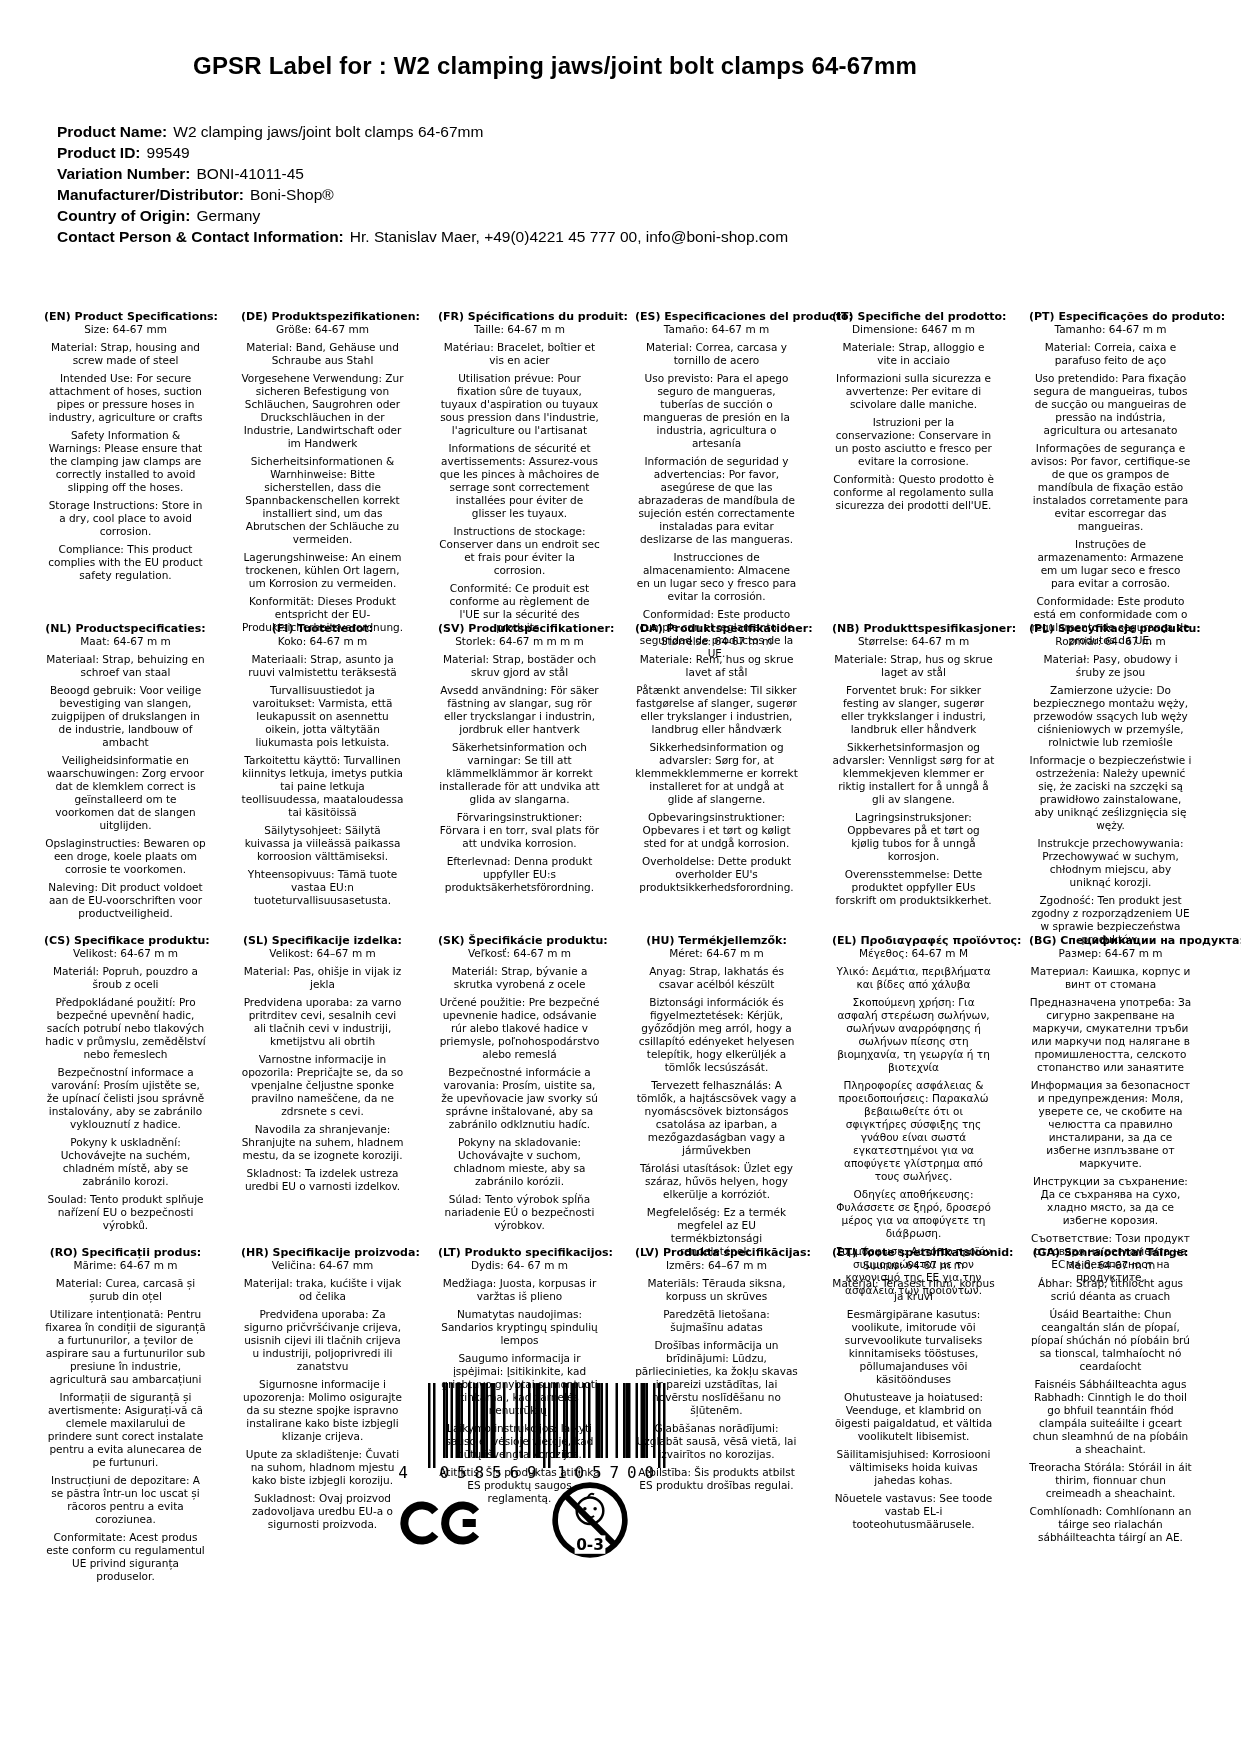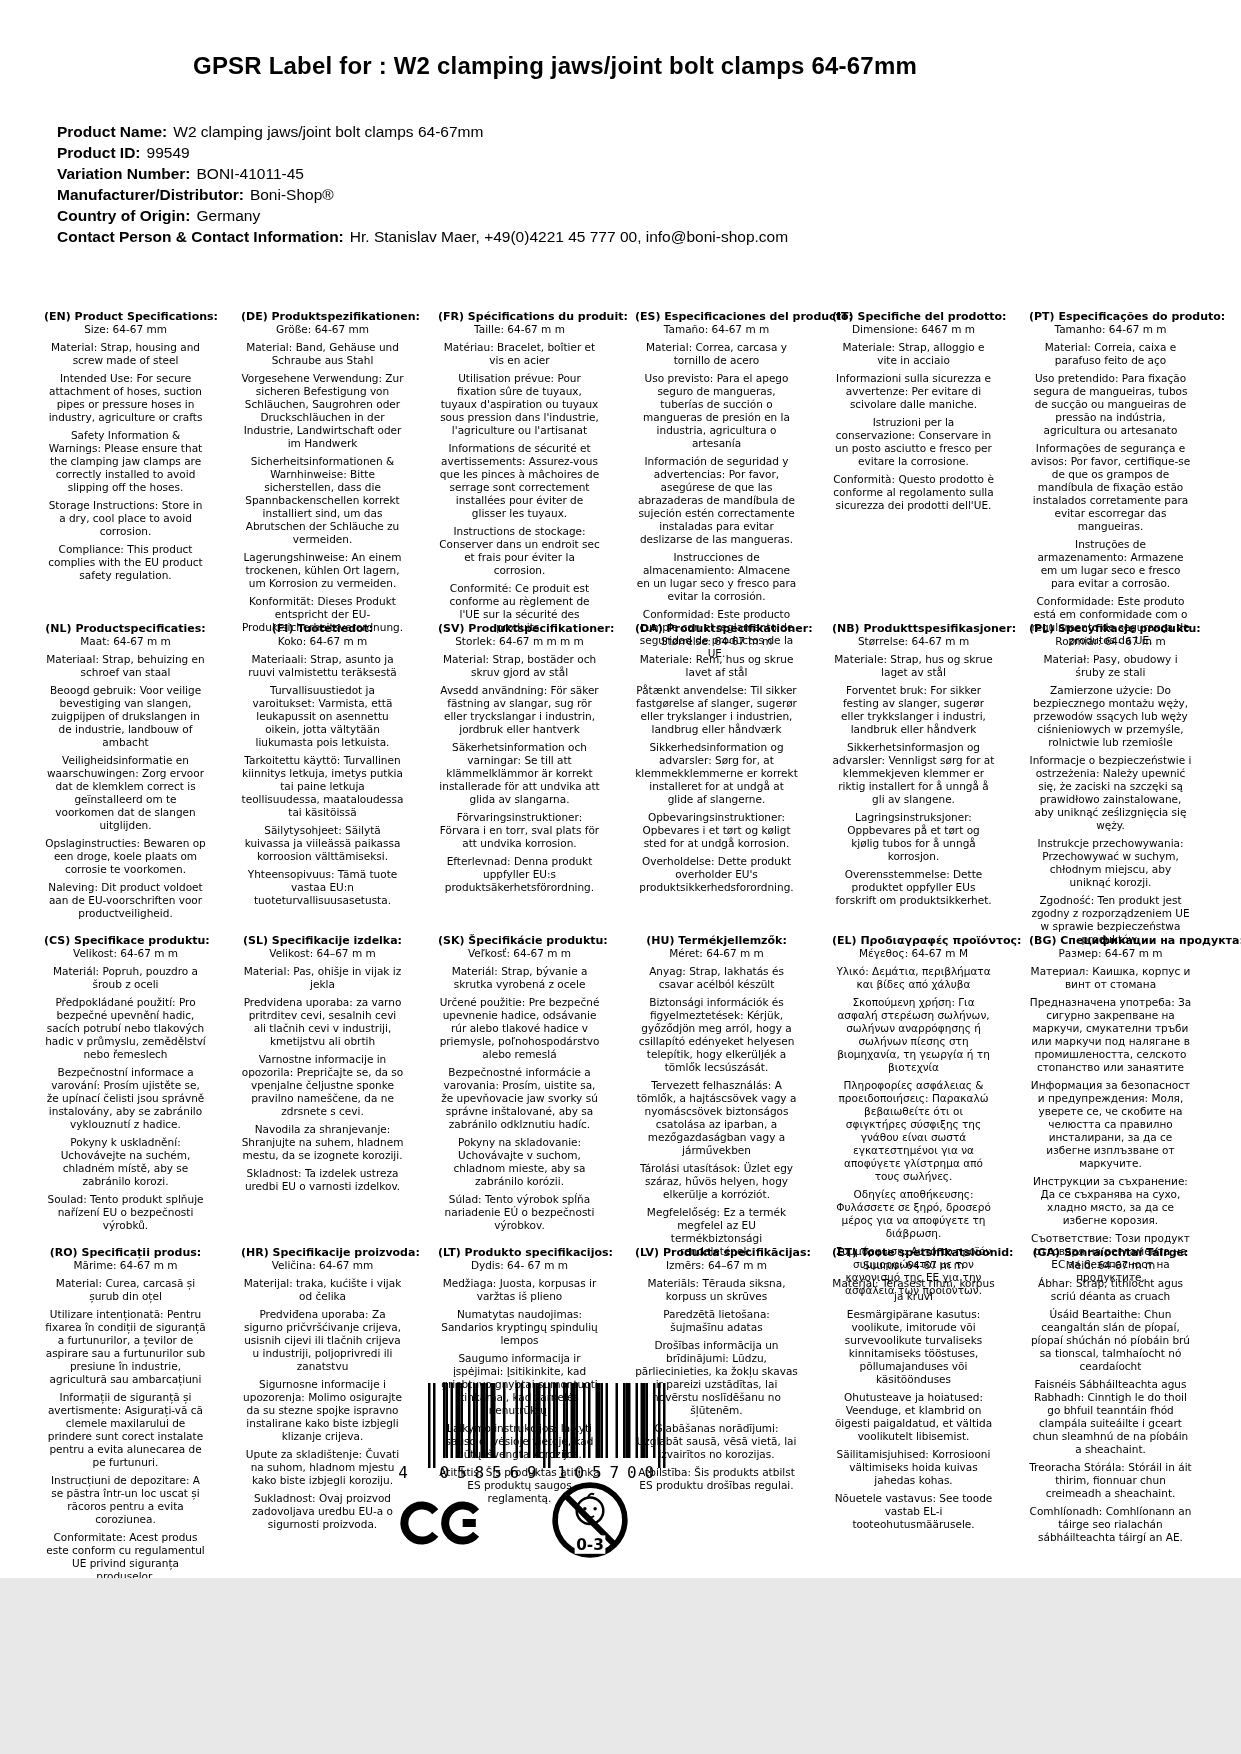--- a/index.html
+++ b/index.html
@@ -1,16 +1,16 @@
 <!DOCTYPE html>
 <html><head>
 <meta charset="utf-8">
 <style>
   html,body{margin:0;padding:0;background:#e8e8e8;}
-  .page{position:relative;width:1241px;height:1578px;background:#ffffff;margin:0 auto;
+  .page{position:relative;width:1241px;height:1754px;background:#ffffff;margin:0 auto;
         font-family:"DejaVu Sans",sans-serif;color:#000;overflow:hidden;}
   .title{position:absolute;top:52px;left:0;width:1110px;text-align:center;
          font-family:"Liberation Sans",sans-serif;font-weight:bold;font-size:24px;letter-spacing:.2px;}
   .product-info{position:absolute;left:57px;top:121px;
          font-family:"Liberation Sans",sans-serif;font-size:15.5px;line-height:21px;}
   .info-row .lbl{font-weight:bold;}
   .info-row .val{margin-left:6px;}
   .language-grid{position:absolute;left:44px;top:310px;display:grid;
          grid-template-columns:repeat(6,197px);grid-auto-rows:312px;text-align:center;}
   .lang-cell{width:163px;font-size:10.5px;line-height:13px;}
@@ -171,21 +171,21 @@
           <p class="lang-para">Sikkerhetsinformasjon og advarsler: Vennligst sørg for at klemmekjeven klemmer er riktig installert for å unngå å gli av slangene.</p>
           <p class="lang-para">Lagringsinstruksjoner: Oppbevares på et tørt og kjølig tubos for å unngå korrosjon.</p>
           <p class="lang-para">Overensstemmelse: Dette produktet oppfyller EUs forskrift om produktsikkerhet.</p>
         </div>
   </div>
 
   <div class="lang-cell">
     <p class="lang-heading">(PL) Specyfikacje produktu:</p>
     <div class="lang-paras">
           <p class="lang-para">Rozmiar: 64- 67 m m</p>
-          <p class="lang-para">Materiał: Pasy, obudowy i śruby ze stali</p>
+          <p class="lang-para">Materiał: Pasy, obudowy i śruby ze jsou</p>
           <p class="lang-para">Zamierzone użycie: Do bezpiecznego montażu węży, przewodów ssących lub węży ciśnieniowych w przemyśle, rolnictwie lub rzemiośle</p>
           <p class="lang-para">Informacje o bezpieczeństwie i ostrzeżenia: Należy upewnić się, że zaciski na szczęki są prawidłowo zainstalowane, aby uniknąć ześlizgnięcia się węży.</p>
           <p class="lang-para">Instrukcje przechowywania: Przechowywać w suchym, chłodnym miejscu, aby uniknąć korozji.</p>
           <p class="lang-para">Zgodność: Ten produkt jest zgodny z rozporządzeniem UE w sprawie bezpieczeństwa produktów.</p>
         </div>
   </div>
 
   <div class="lang-cell">
     <p class="lang-heading">(CS) Specifikace produktu:</p>
     <div class="lang-paras">

